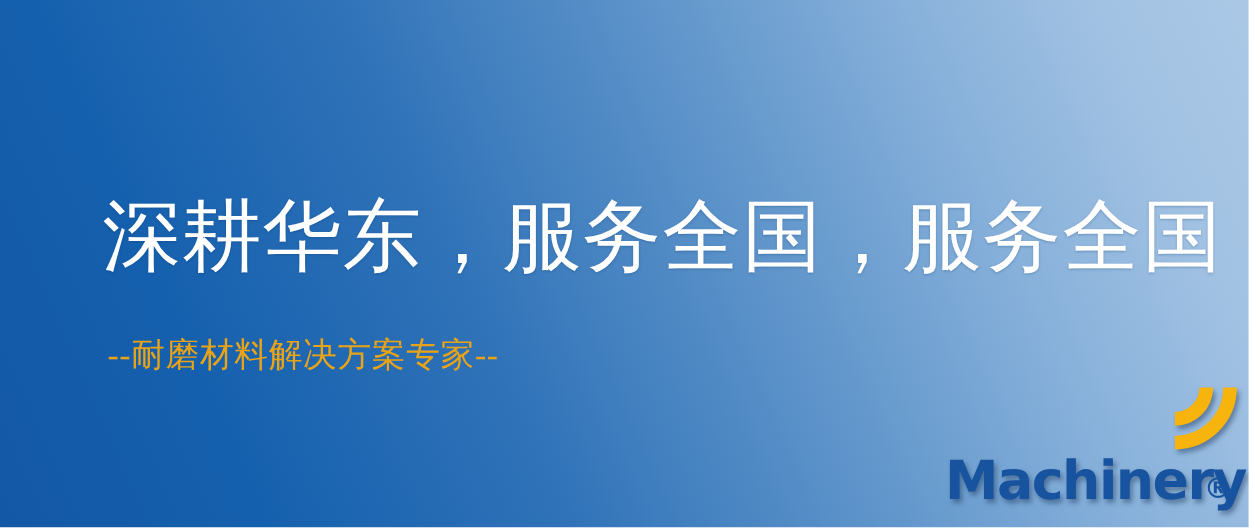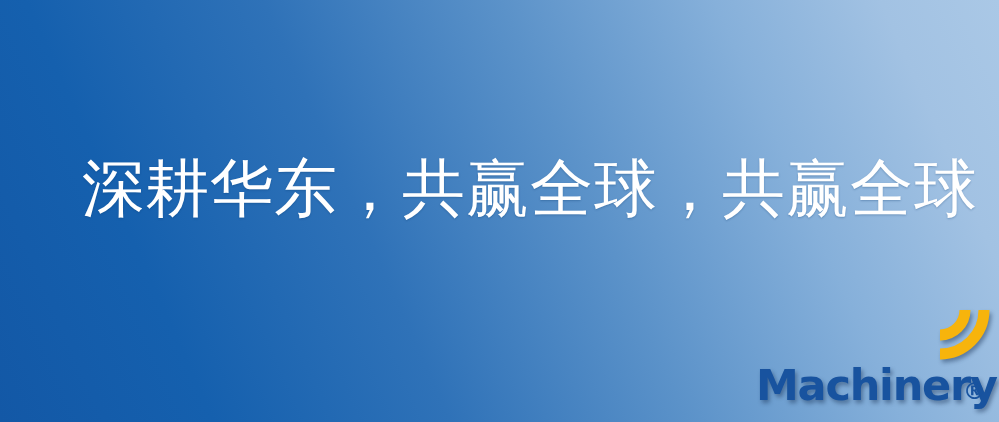--- a/index.html
+++ b/index.html
@@ -115,22 +115,23 @@
   }
   .logo-shadow {
     filter: drop-shadow(2px 3px 2px rgba(20,45,80,0.45));
   }
 </style>
 </head>
 <body>
 
 <div id="banner">
 
-  <div id="headline">深耕华东，共赢全球，共赢全球</div>
+  <div id="headline">深耕华东，服务全国，服务全国</div>
 
+  <div id="subtitle">--耐磨材料解决方案专家--</div>
 
   <div id="logo">
 
     <div id="logo-wordmark">
 
 
       <svg id="logo-waves" class="logo-shadow" viewBox="0 0 72 72">
         <path d="M 14 58 A 44 44 0 0 0 58 14" fill="none" stroke="#f7b40c" stroke-width="11" stroke-linecap="butt"></path>
         <path d="M 14 39 A 25 25 0 0 0 39 14" fill="none" stroke="#f7b40c" stroke-width="11" stroke-linecap="butt"></path>
       </svg>

